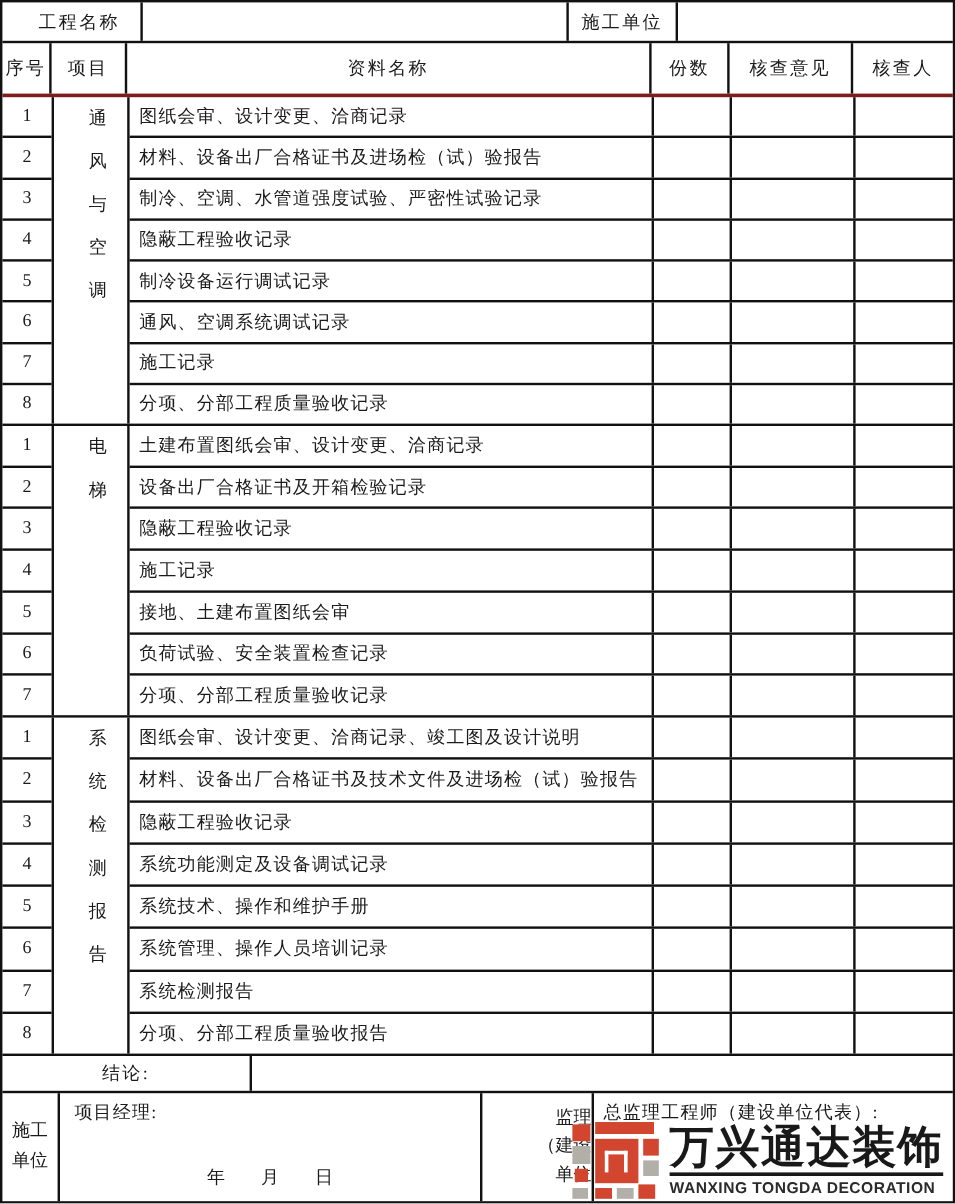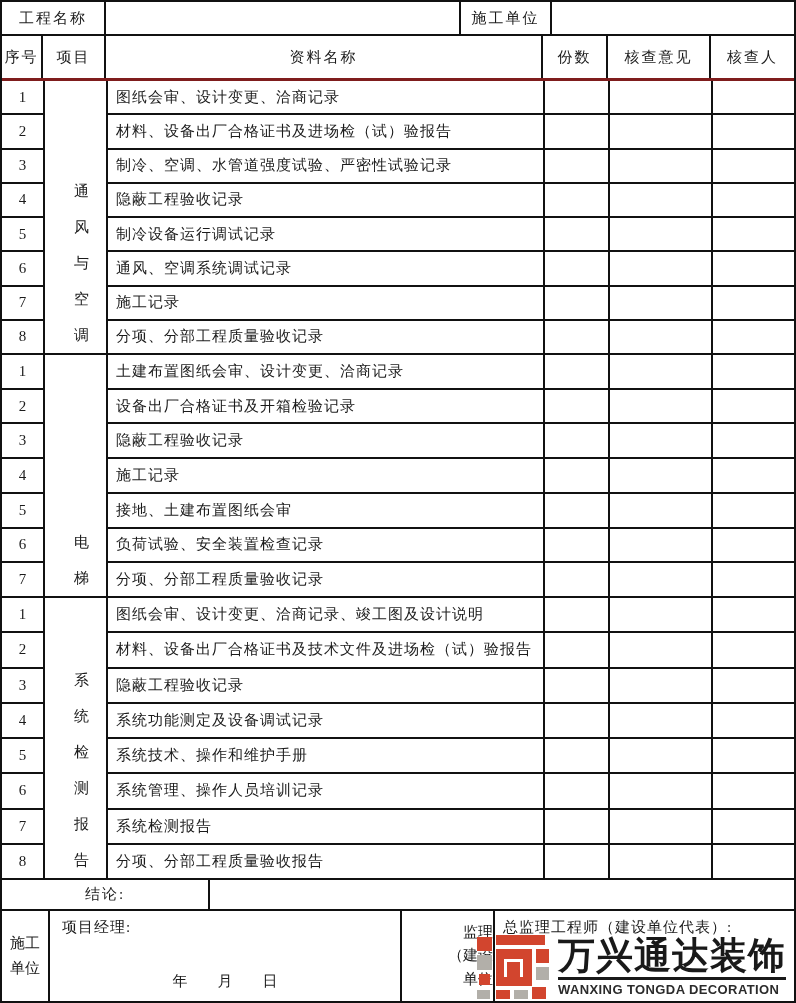--- a/index.html
+++ b/index.html
@@ -11,42 +11,42 @@
 
   .hrow { display: flex; border-bottom: 2px solid #111; }
   .cell { border-right: 2px solid #111; display: flex; align-items: center; }
   .cell.last { border-right: none; }
   .center { justify-content: center; text-align: center; }
   .lbl { font-size: 15px; letter-spacing: 2px; }
 
   .row-top { height: 34px; flex: none; }
   .row-head { height: 45px; flex: none; border-bottom: 3px solid #7f1d1d; }
 
-  .c-top1 { width: 104px; }
+  .c-top1 { width: 104px; margin-left: 13px; }
   .c-top2 { width: 355px; }
   .c-top3 { width: 91px; }
   .c-topfill { flex: 1; }
 
   .c-seq { width: 41px; }
   .c-item { width: 63px; }
   .c-name { width: 437px; }
   .c-copies { width: 65px; }
   .c-opinion { width: 103px; }
   .c-reviewer { flex: 1; }
 
   .section { display: flex; border-bottom: 2px solid #111; flex: none; }
   .sec-1 { height: 274px; }
   .sec-2 { height: 243px; }
   .sec-3 { height: 282px; }
   .seq-col { width: 43px; display: flex; flex-direction: column; border-right: 2px solid #111; }
   .seq-cell { flex: 1; display: flex; align-items: center; justify-content: center;
               border-bottom: 2px solid #111; font-size: 15px; }
   .seq-cell.lastrow { border-bottom: none; }
   .proj-col { width: 63px; border-right: 2px solid #111; display: flex;
-              align-items: flex-end; justify-content: center; padding-left: 12px; }
+              align-items: flex-start; justify-content: center; padding-left: 12px; }
   .vlabel { display: inline-block; width: 1.15em; word-break: break-all;
             line-height: 2.4; font-size: 15px; text-align: center; }
   .rows-col { flex: 1; display: flex; flex-direction: column; }
   .drow { flex: 1; display: flex; border-bottom: 2px solid #111; }
   .drow.lastrow { border-bottom: none; justify-content: center; }
   .drow .c-name { padding-left: 8px; font-size: 15px; letter-spacing: 1px; }
 
   .row-concl { height: 31px; flex: none; }
   .c-concl { width: 208px; }
   .c-conclfill { flex: 1; }

